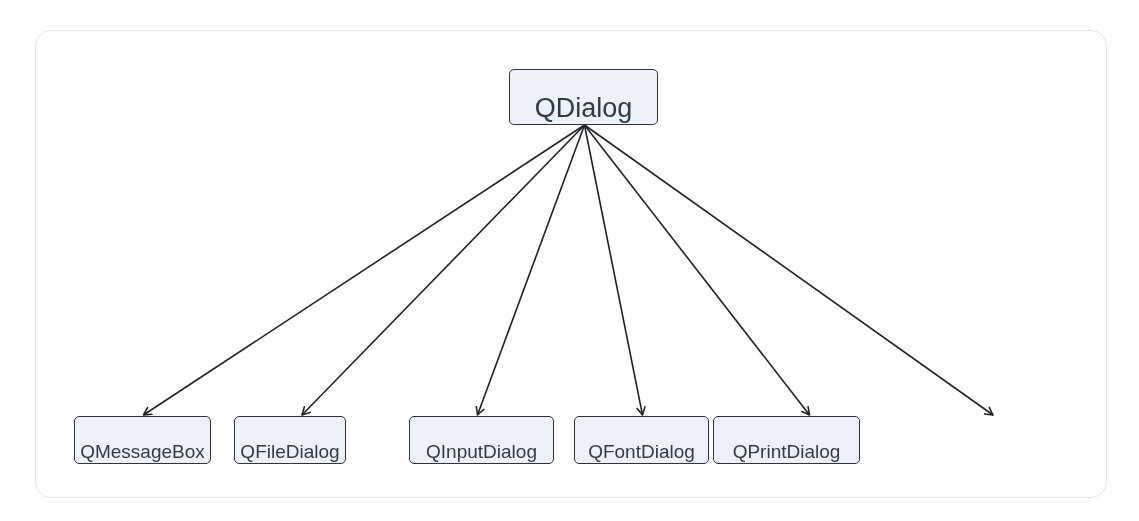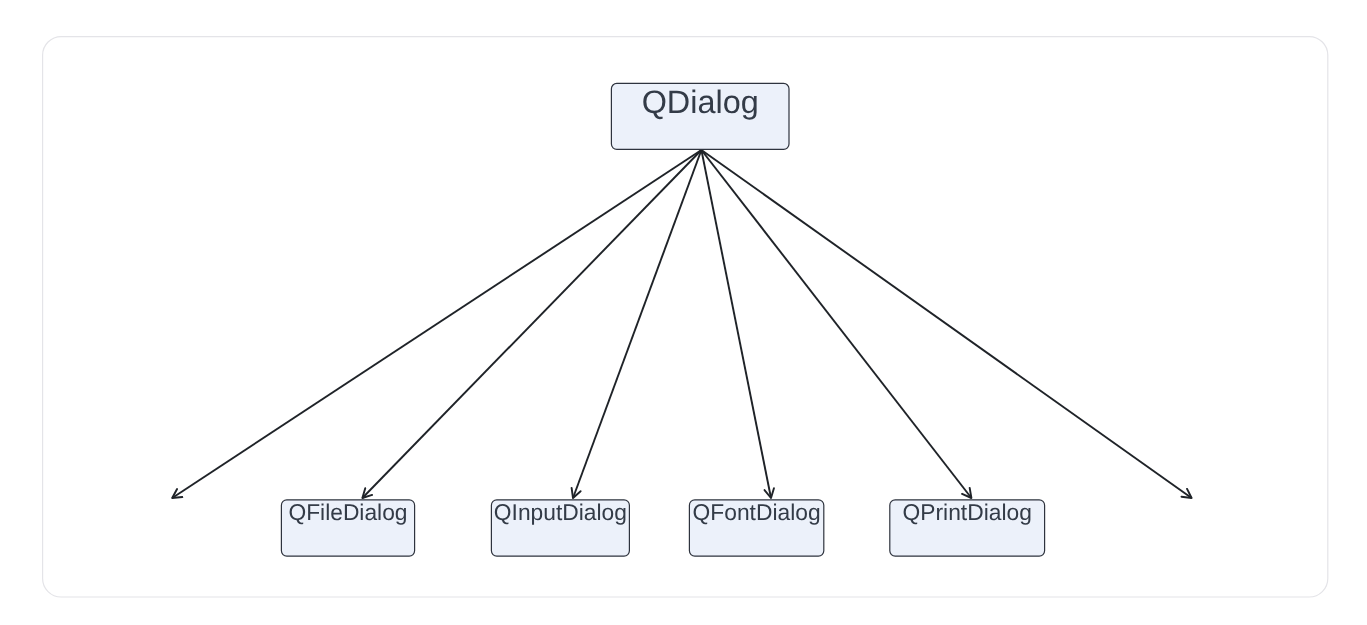--- a/index.html
+++ b/index.html
@@ -12,31 +12,31 @@
   }
   *{margin:0;padding:0;box-sizing:border-box;}
   html,body{width:1139px;height:521px;background:var(--page-bg);overflow:hidden;
     font-family:"Liberation Sans","DejaVu Sans",sans-serif;}
   .canvas{
     position:absolute;left:35px;top:30px;width:1072px;height:468px;
     background:#fff;border:1px solid var(--canvas-border);border-radius:16px;
   }
   .edges-layer{position:absolute;left:0;top:0;width:1072px;height:468px;pointer-events:none;}
   .node{
-    position:absolute;display:flex;align-items:flex-start;justify-content:center;
+    position:absolute;display:flex;align-items:flex-end;justify-content:center;
     background:var(--node-fill);border:1.6px solid var(--node-border);border-radius:5px;
     color:var(--text-color);white-space:nowrap;
   }
   .node.parent{left:473px;top:38px;width:149px;height:56px;font-size:27px;}
   .node.child{top:385px;height:48px;font-size:19px;}
   #n-qmessagebox{left:38px;width:137px;}
   #n-qfiledialog{left:198px;width:112px;}
-  #n-qinputdialog{left:373px;width:116px;}
-  #n-qfontdialog{left:538px;width:113px;}
-  #n-qprintdialog{left:705px;width:130px;}
+  #n-qinputdialog{left:373px;width:145px;}
+  #n-qfontdialog{left:538px;width:135px;}
+  #n-qprintdialog{left:677px;width:147px;}
   #n-qprogressdialog{left:877px;width:158px;}
 </style>
 </head>
 <body>
 
 <div class="canvas">
   <svg class="edges-layer" id="edges" viewBox="0 0 1072 468" xmlns="http://www.w3.org/2000/svg">
     <defs>
       <marker id="arrowV" markerWidth="12" markerHeight="12" refX="8.5" refY="5" orient="auto" markerUnits="userSpaceOnUse">
         <path d="M1,1 L8.5,5 L1,9" fill="none" stroke="var(--edge-color)" stroke-width="1.6" stroke-linecap="round" stroke-linejoin="round"></path>
@@ -47,20 +47,23 @@
       <line x1="548.5" y1="94" x2="441.5" y2="384" stroke="#1f2328" stroke-width="1.6" marker-end="url(#arrowV)"></line>
       <line x1="548.5" y1="94" x2="606.5" y2="384" stroke="#1f2328" stroke-width="1.6" marker-end="url(#arrowV)"></line>
       <line x1="548.5" y1="94" x2="773.5" y2="384" stroke="#1f2328" stroke-width="1.6" marker-end="url(#arrowV)"></line>
       <line x1="548.5" y1="94" x2="957" y2="384" stroke="#1f2328" stroke-width="1.6" marker-end="url(#arrowV)"></line>
     </svg>
 
   <div class="node parent" id="n-qdialog">
     <span>QDialog</span>
   </div>
 
+  <div class="node child" id="n-qmessagebox">
+    <span>QMessageBox</span>
+  </div>
   <div class="node child" id="n-qfiledialog">
     <span>QFileDialog</span>
   </div>
   <div class="node child" id="n-qinputdialog">
     <span>QInputDialog</span>
   </div>
   <div class="node child" id="n-qfontdialog">
     <span>QFontDialog</span>
   </div>
   <div class="node child" id="n-qprintdialog">

